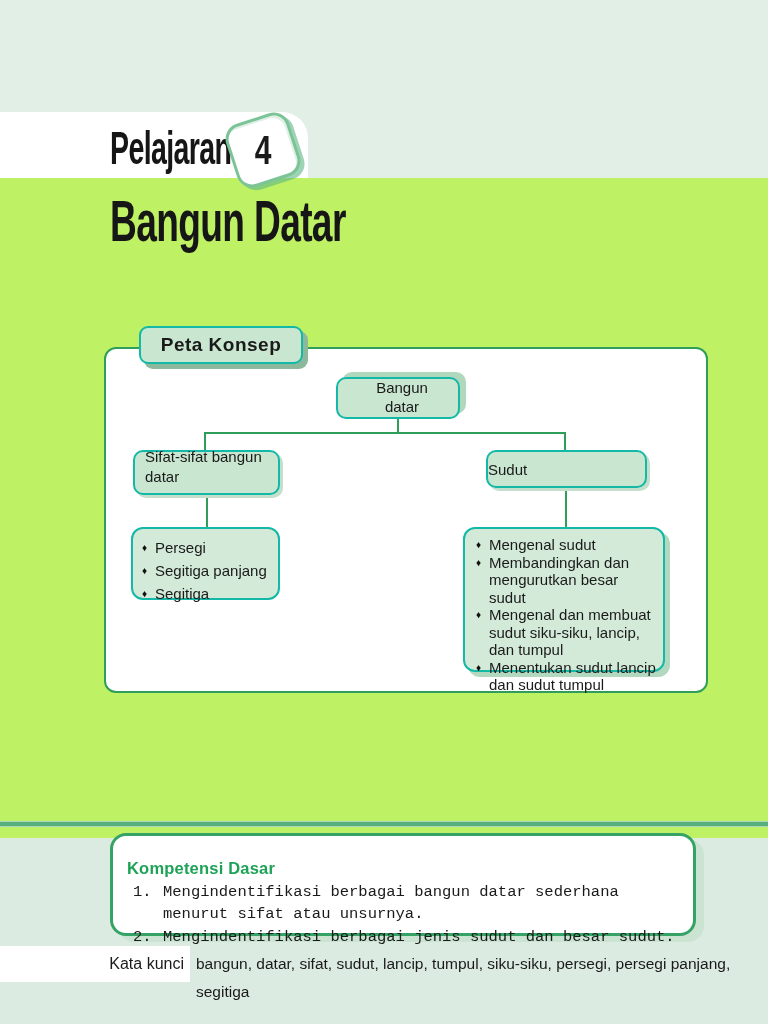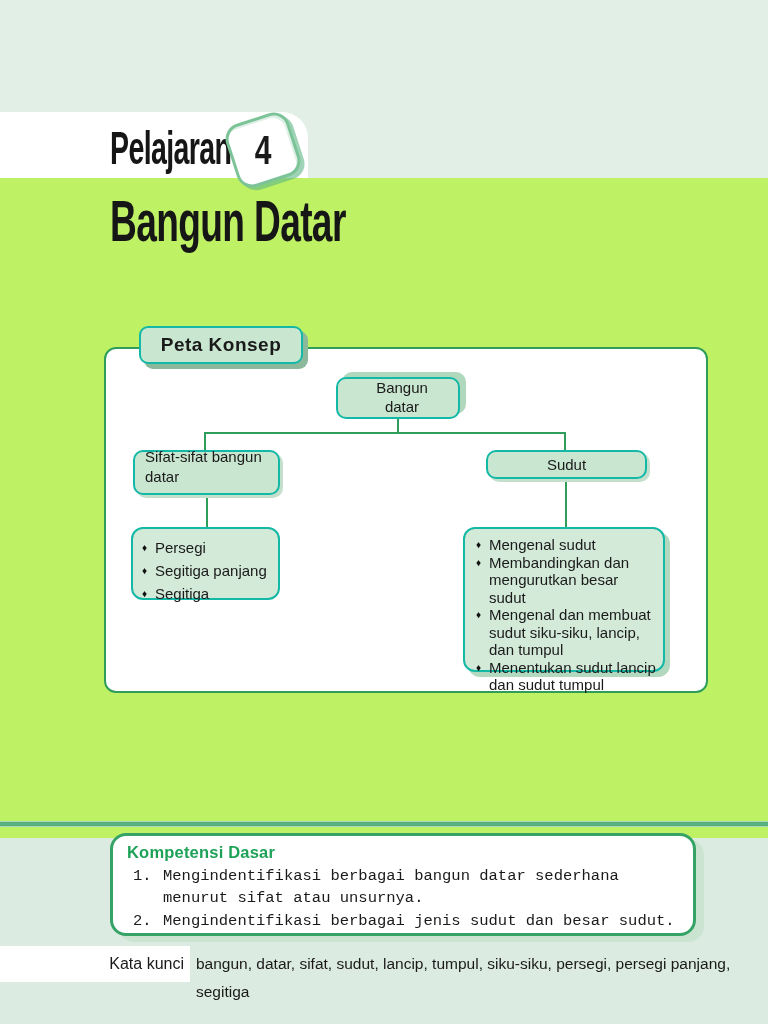--- a/index.html
+++ b/index.html
@@ -24,42 +24,42 @@
   
   .map-frame{position:absolute;left:104px;top:347px;width:600px;height:342px;background:#fff;border:2px solid #2f9e5a;border-radius:12px;z-index:1;}
   .box{position:absolute;background:#c9e6d0;border:2px solid #14b8a6;border-radius:10px;font-size:15px;z-index:2;box-sizing:border-box;}
   .peta-konsep{left:139px;top:326px;width:164px;height:38px;border-width:2.5px;border-radius:9px;
     display:flex;align-items:center;justify-content:center;font-weight:bold;font-size:19px;letter-spacing:.5px;
     box-shadow:5px 5px 0 #8cb99c;}
   .root-box{left:336px;top:377px;width:124px;height:42px;display:flex;align-items:center;justify-content:center;
     text-align:center;white-space:pre-line;line-height:1.25;box-shadow:6px -5px 0 #b0d8bd;padding-left:8px;}
   .branch-left{left:133px;top:450px;width:147px;height:45px;padding:7px 10px;line-height:1.3;
     display:flex;align-items:flex-end;box-shadow:3px 3px 0 #c4e0cd;}
-  .branch-right{left:486px;top:450px;width:161px;height:29px;display:flex;align-items:center;justify-content:center;
+  .branch-right{left:486px;top:450px;width:161px;height:38px;display:flex;align-items:center;
     box-shadow:3px 3px 0 #c4e0cd;}
   .leaf{background:#d3ead9;border-radius:12px;list-style:none;margin:0;}
   .leaf-left{left:131px;top:527px;width:149px;height:73px;padding:7px 4px 4px 9px;}
   .leaf-right{left:463px;top:527px;width:202px;height:145px;padding:7px 4px 4px 11px;box-shadow:5px 5px 0 #b2d9bf;}
   .leaf li{position:relative;padding-left:13px;font-size:15px;}
   .leaf-left li{line-height:23px;}
   .leaf-right li{line-height:17.5px;}
   .leaf li::before{content:"\2666";position:absolute;left:0;top:0;font-size:10px;color:#111;}
   .connector{position:absolute;background:#2f9e5a;z-index:1;}
   .c-stem{left:397px;top:419px;width:2px;height:14px;}
   .c-hbar{left:204px;top:432px;width:362px;height:2px;}
   .c-vl1{left:204px;top:432px;width:2px;height:20px;}
   .c-vr1{left:564px;top:432px;width:2px;height:20px;}
   .c-vl2{left:206px;top:494px;width:2px;height:34px;}
   .c-vr2{left:565px;top:482px;width:2px;height:46px;}
   
   .green-rule{position:absolute;left:0;top:821px;width:768px;height:4px;background:#57b07e;border-top:1px solid #a7d8bc;border-bottom:1px solid #a7d8bc;}
   .bottom-band{position:absolute;left:0;top:838px;width:768px;height:186px;background:#dcebe1;}
   .kd-box{position:absolute;left:110px;top:833px;width:586px;height:103px;background:#fff;border:3px solid #35a366;
     border-radius:16px;box-shadow:8px 6px 0 #cbe4d2;padding:7px 14px;box-sizing:border-box;z-index:2;}
-  .kd-box h2{margin:0 0 3px 0;font-size:16.5px;color:#1ea257;letter-spacing:.2px;}
+  .kd-box h2{margin:16px 0 3px 0;font-size:16.5px;color:#1ea257;letter-spacing:.2px;}
   .kd-list{margin:0;padding:0;list-style:none;counter-reset:kd;font-family:Liberation Mono, monospace;}
   .kd-list li{counter-increment:kd;position:relative;padding-left:36px;font-size:15.5px;line-height:1.45;color:#1a1a1a;}
   .kd-list li::before{content:counter(kd) ".";position:absolute;left:6px;top:0;}
   .kk-strip{position:absolute;left:0;top:946px;width:190px;height:36px;background:#fff;z-index:2;
     display:flex;align-items:center;justify-content:flex-end;padding-right:6px;box-sizing:border-box;}
   .kk-label{font-weight:normal;font-size:16px;}
   .kk-words{position:absolute;left:196px;top:950px;width:562px;margin:0;font-size:15.5px;line-height:28px;z-index:2;}
 </style>
 </head>
 <body>

